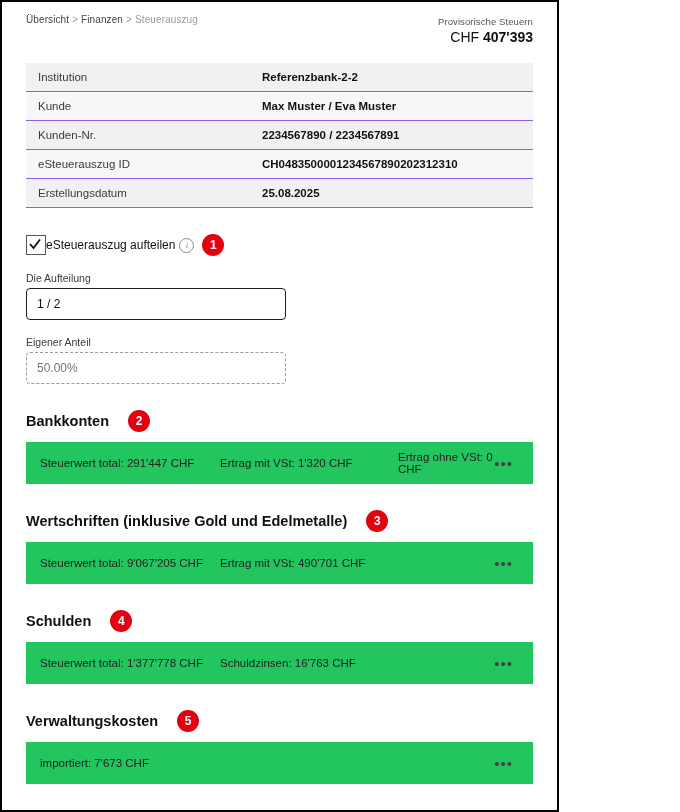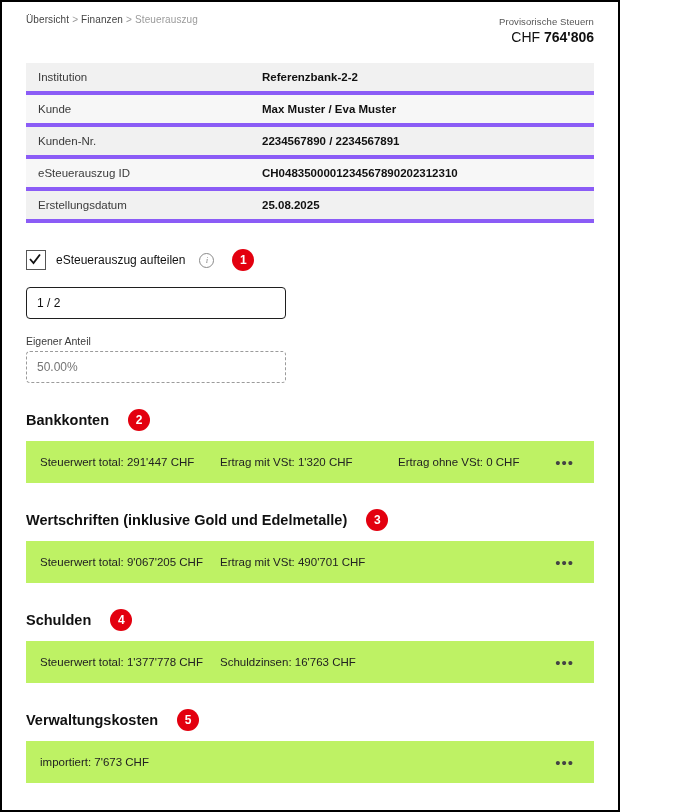--- a/index.html
+++ b/index.html
@@ -6,21 +6,21 @@
     margin: 0;
     padding: 0;
     background: #ffffff;
   }
   body {
     font-family: "Liberation Sans", sans-serif;
     color: #1a1a1a;
   }
   .page {
     position: relative;
-    width: 620px;
+    width: 559px;
     height: 812px;
     box-sizing: border-box;
     border: 2px solid #000000;
     background: #ffffff;
     overflow: hidden;
   }
   .inner {
     padding: 12px 24px 0 24px;
   }
   
@@ -83,37 +83,36 @@
   }
   .info-table tr {
     background: #f1f1f1;
   }
   .info-table tr:nth-child(even) {
     background: #f7f7f7;
   }
   .info-table td {
     padding: 8px 12px;
     vertical-align: middle;
-    border-bottom: 4px solid #8b5cf6;
+    border-bottom: 1px solid #8b5cf6;
   }
   .info-table td.label {
     width: 200px;
     color: #3b3b3b;
   }
   .info-table td.value {
     color: #111111;
     font-weight: bold;
   }
 
   
   .checkbox-row {
     display: flex;
     align-items: center;
     margin-top: 26px;
-    gap: 10px;
   }
   .checkbox {
     width: 18px;
     height: 18px;
     border: 1.5px solid #555555;
     background: #ffffff;
     position: relative;
     flex: none;
   }
   .checkbox svg {
@@ -187,21 +186,21 @@
     color: #ffffff;
     font-size: 12px;
     font-weight: bold;
     display: flex;
     align-items: center;
     justify-content: center;
     flex: none;
   }
   .section-body {
     margin-top: 10px;
-    background: #bef264;
+    background: #22c55e;
     height: 42px;
     display: flex;
     align-items: center;
     padding: 0 14px;
     font-size: 11.5px;
     color: #222222;
     position: relative;
   }
   .stat {
     margin-right: 0;
@@ -234,21 +233,21 @@
     <div class="header">
       <div>
         <div class="breadcrumb">
           <span class="crumb-link">Übersicht</span><span class="sep">&gt;</span><span class="crumb-link">Finanzen</span><span class="sep">&gt;</span><span class="crumb-current">Steuerauszug</span>
         </div>
       </div>
       <div class="header-right">
         <div class="sub">Provisorische Steuern</div>
         <div class="amount">
           <span class="cur">CHF</span>
-          <span class="val">764'806</span>
+          <span class="val">407'393</span>
         </div>
       </div>
     </div>
 
     <table class="info-table">
       <tbody>
         <tr>
           <td class="label">Institution</td>
           <td class="value">Referenzbank-2-2</td>
         </tr>
@@ -276,20 +275,21 @@
         <svg width="14" height="14" viewBox="0 0 14 14">
           <polyline points="2,7 5.5,11 12,2.5" fill="none" stroke="#111111" stroke-width="1.8"></polyline>
         </svg>
       </span>
       <span class="checkbox-label">eSteuerauszug aufteilen</span>
       <span class="info-icon">i</span>
       <span class="badge badge-floating">1</span>
     </div>
 
     <div class="field">
+      <div class="field-label">Die Aufteilung</div>
       <input class="field-input" value="1 / 2" style="">
     </div>
 
     <div class="field">
       <div class="field-label">Eigener Anteil</div>
       <input class="field-input dashed" placeholder="50.00%" style="">
     </div>
 
     <div class="section">
       <div class="section-head">

